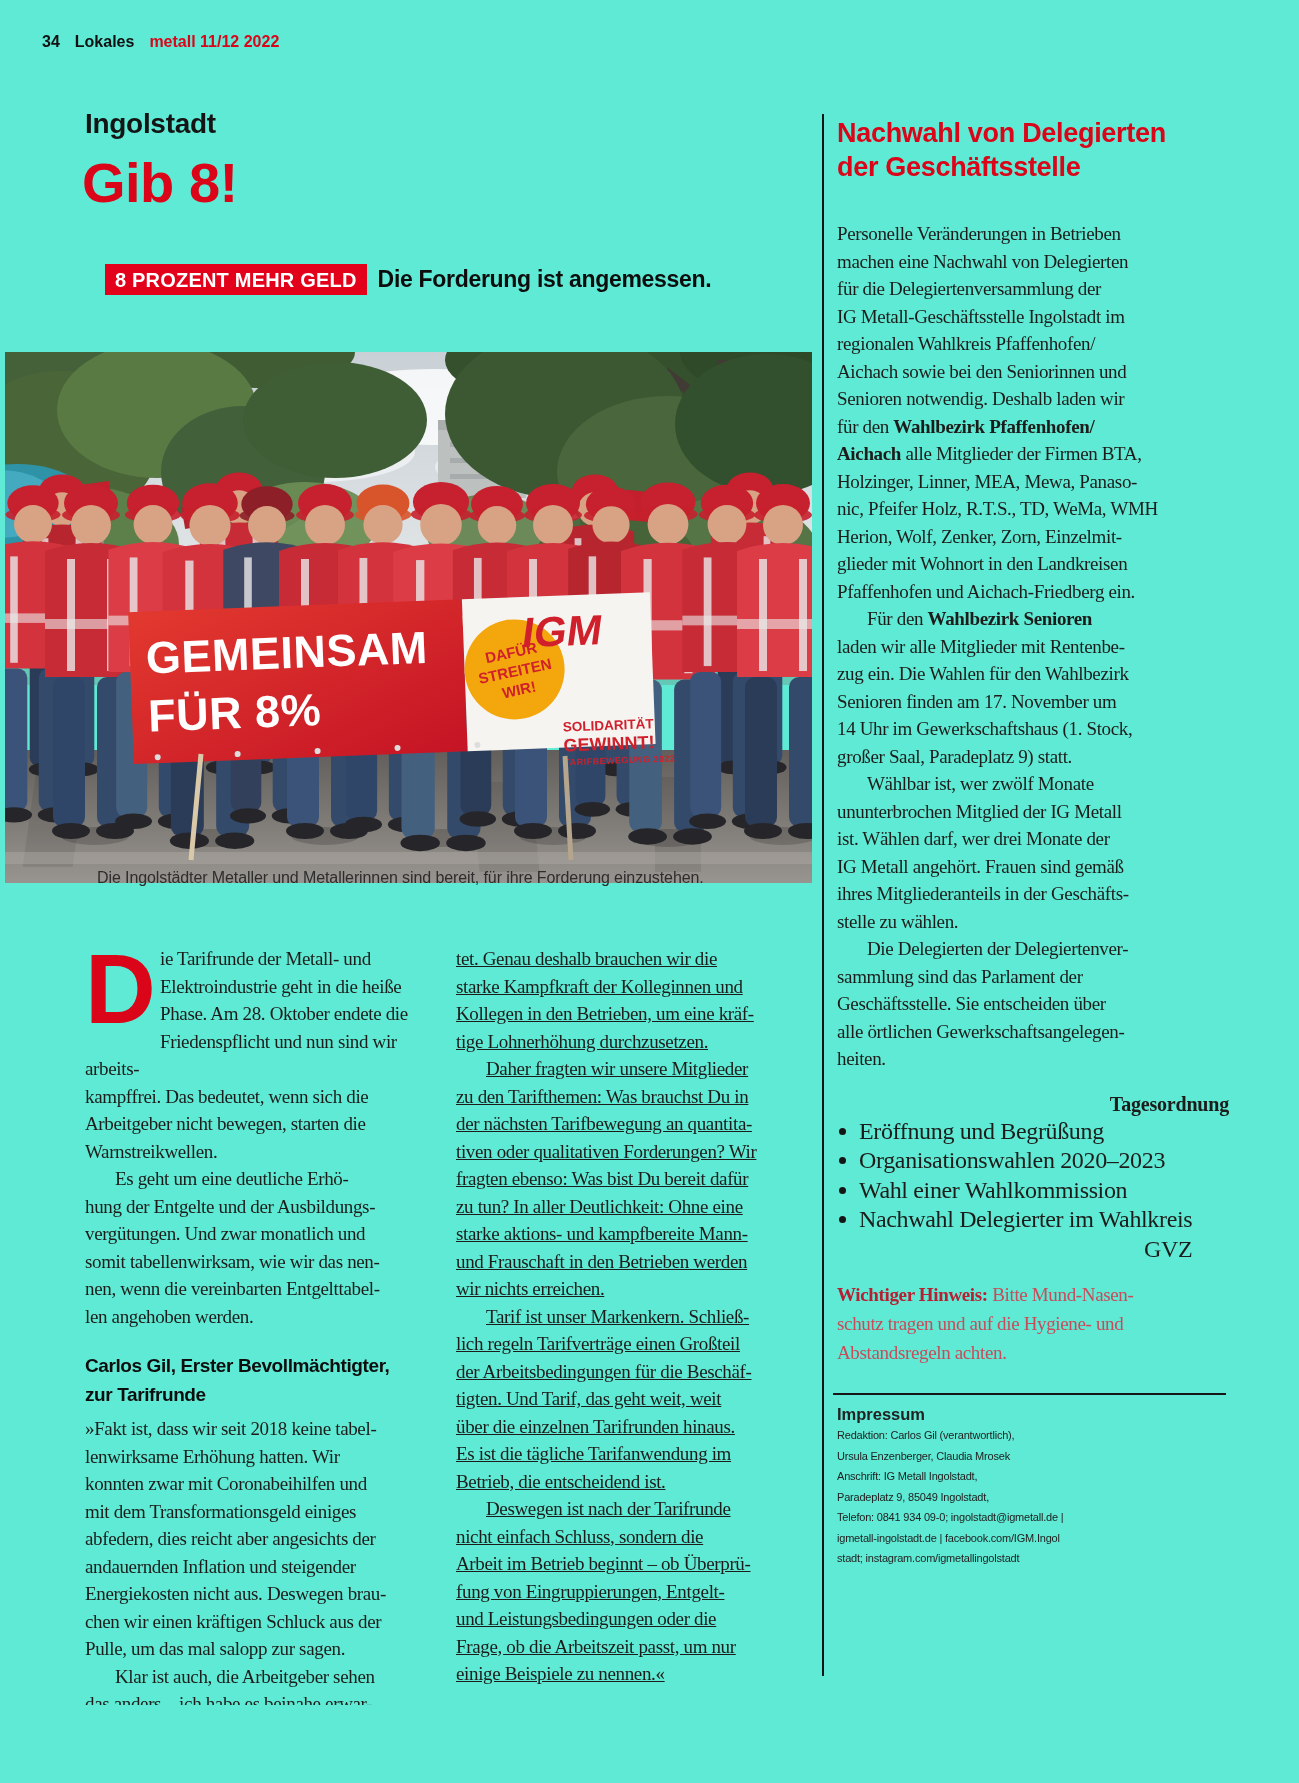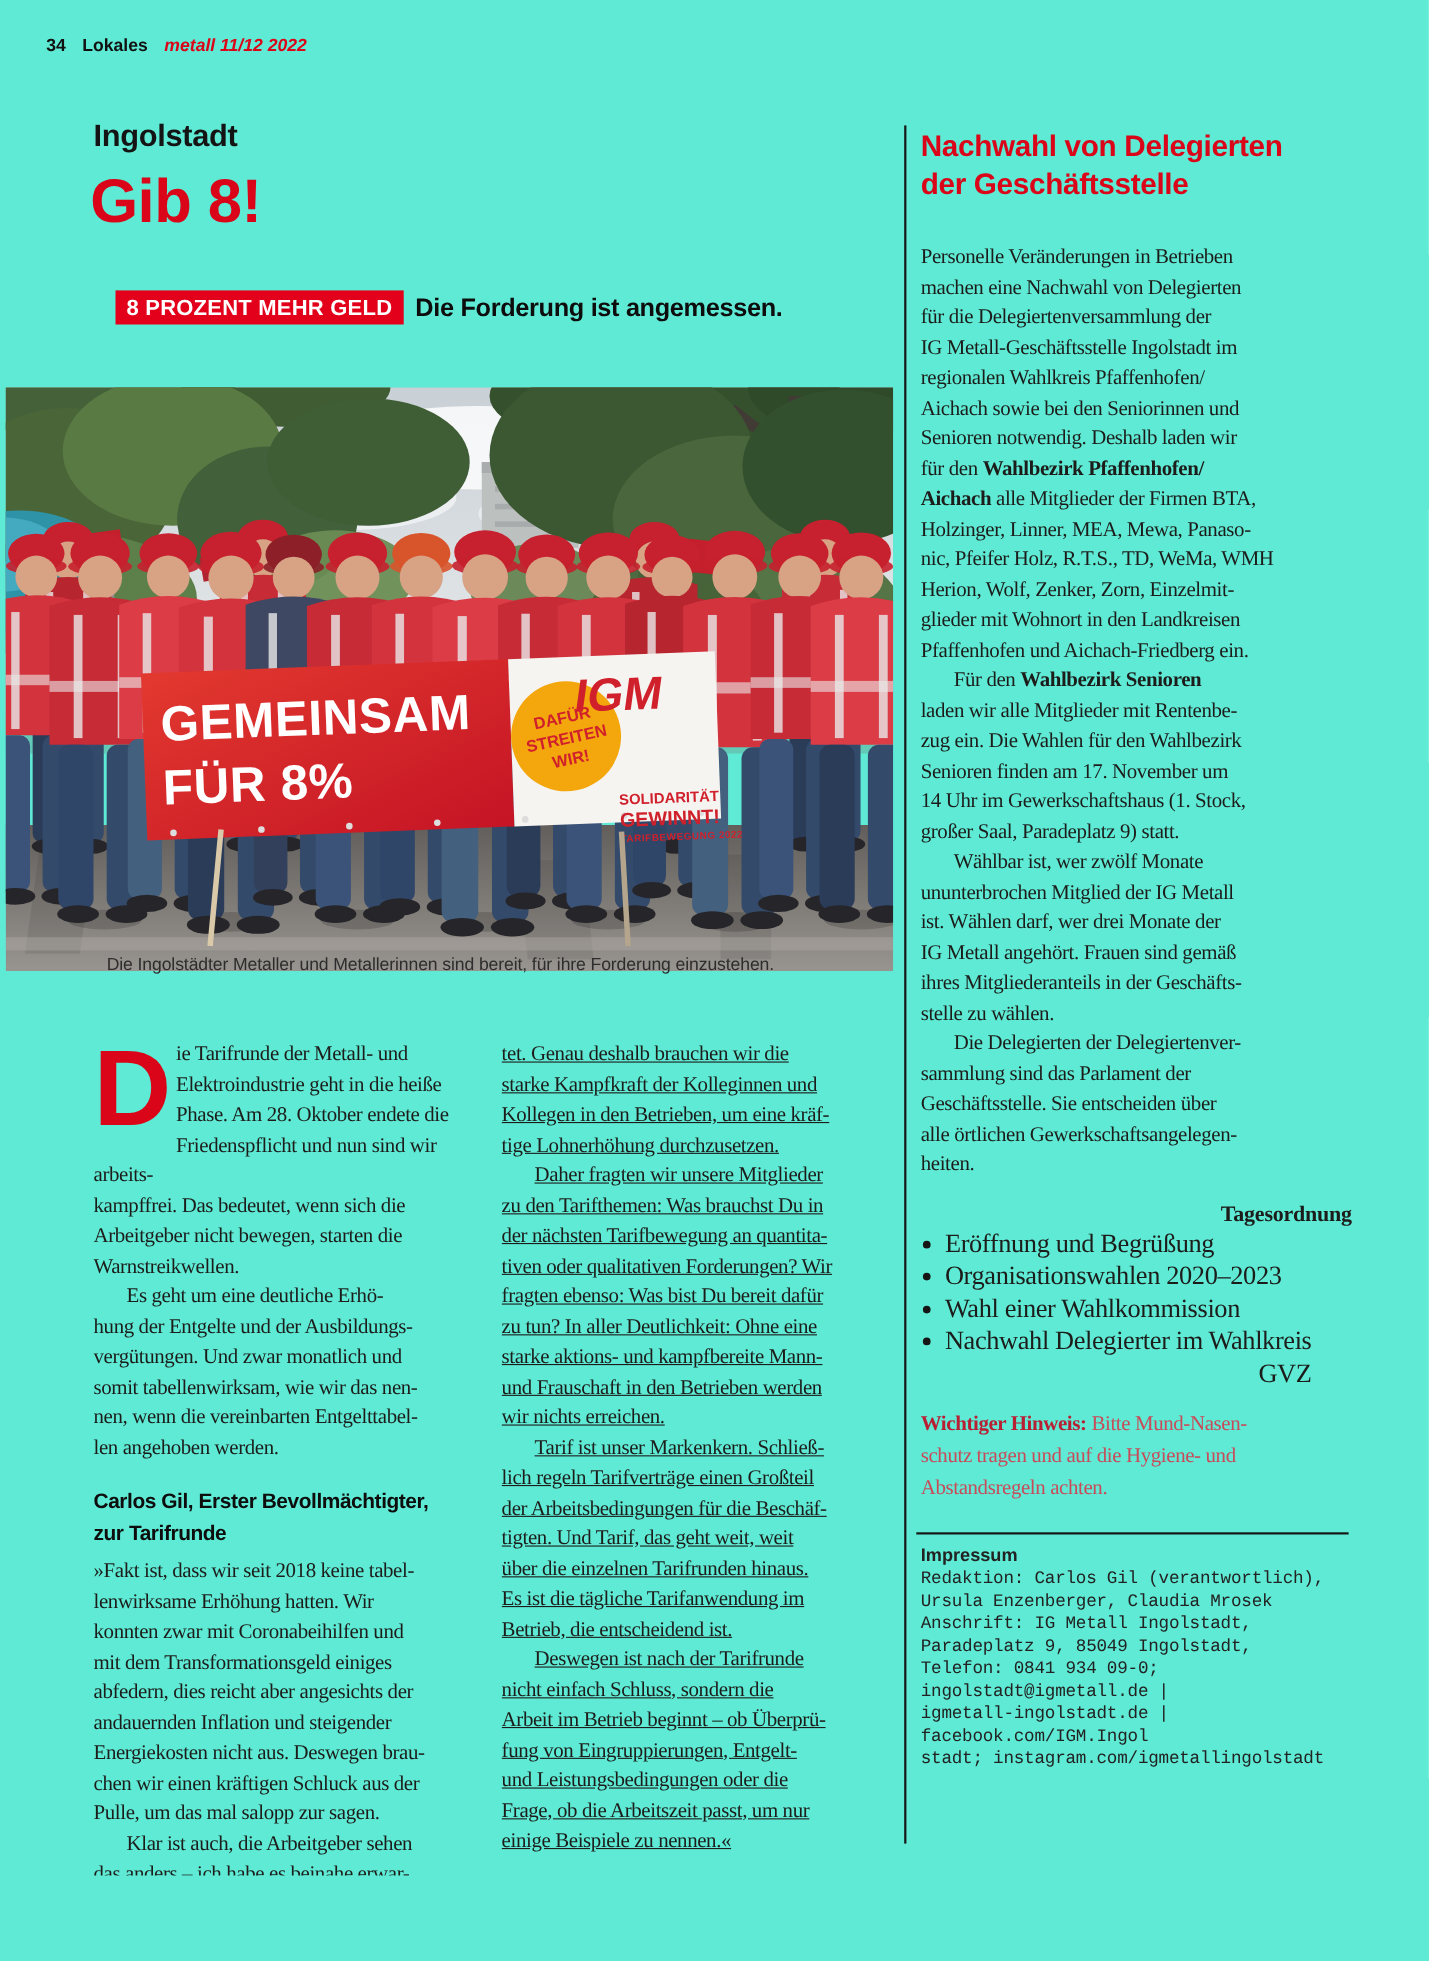--- a/index.html
+++ b/index.html
@@ -2,21 +2,21 @@
 <html lang="de"><head>
 <meta charset="utf-8">
 <style>
   html,body{margin:0;padding:0;background:#fff;}
   .page{position:relative;width:1299px;height:1783px;background:#5eead4;overflow:hidden;
         font-family:"Liberation Serif",serif;color:#1c1c1a;}
 
   
   .page-header{position:absolute;top:34px;left:42px;display:flex;gap:15px;
                font:bold 16px/1 "Liberation Sans",sans-serif;color:#111;}
-  .issue{color:#da0518;font-style:italic;}
+  .issue{color:#da0518;}
 
   
   .kicker{position:absolute;left:85px;top:110px;font:bold 28px/1 "Liberation Sans",sans-serif;color:#141414;letter-spacing:-.3px;}
   .title{position:absolute;left:82px;top:155px;font:bold 56px/1 "Liberation Sans",sans-serif;color:#da0518;letter-spacing:-.5px;}
   .badge-row{position:absolute;left:85px;top:264px;display:flex;align-items:center;gap:11px;padding-left:20px;}
   .badge{background:#e2001a;color:#fff;font:bold 20px/1 "Liberation Sans",sans-serif;
          padding:6px 10px 5px;letter-spacing:.2px;white-space:nowrap;}
   .subtitle{font:bold 23px/1 "Liberation Sans",sans-serif;color:#0d0d0d;letter-spacing:-.3px;white-space:nowrap;}
 
   
@@ -47,21 +47,21 @@
   .agenda-title{font:bold 20px/26px "Liberation Serif",serif;letter-spacing:-.2px;}
   .agenda-item{display:flex;font-size:24px;line-height:29.5px;letter-spacing:-.35px;}
   .dot{width:7px;height:7px;border-radius:50%;background:#151515;margin:11px 13px 0 2px;flex:none;}
   .agenda-item span.txt{white-space:pre-line;}
   .notice{margin-top:16px;font-size:19px;line-height:29px;letter-spacing:-.35px;
           color:#c94b5a;white-space:pre-line;}
   .notice b{color:#b81f33;}
   .imp-rule{border:none;border-top:2px solid #161616;margin:26px 0 0 -4px;width:393px;}
   .impressum{margin-top:8px;font-family:"Liberation Sans",sans-serif;color:#222;}
   .imp-title{font:bold 16.5px/22px "Liberation Sans",sans-serif;}
-  .imp-lines{font-size:16px;line-height:20.5px;letter-spacing:-.2px;white-space:pre-line;font-family:Liberation Mono, monospace;}
+  .imp-lines{font-size:11px;line-height:20.5px;letter-spacing:-.2px;white-space:pre-line;}
 </style>
 </head>
 <body>
 
 <div class="page">
 
   <div class="page-header">
     <span>34</span>
     <span>Lokales</span>
     <span class="issue">metall 11/12 2022</span>

